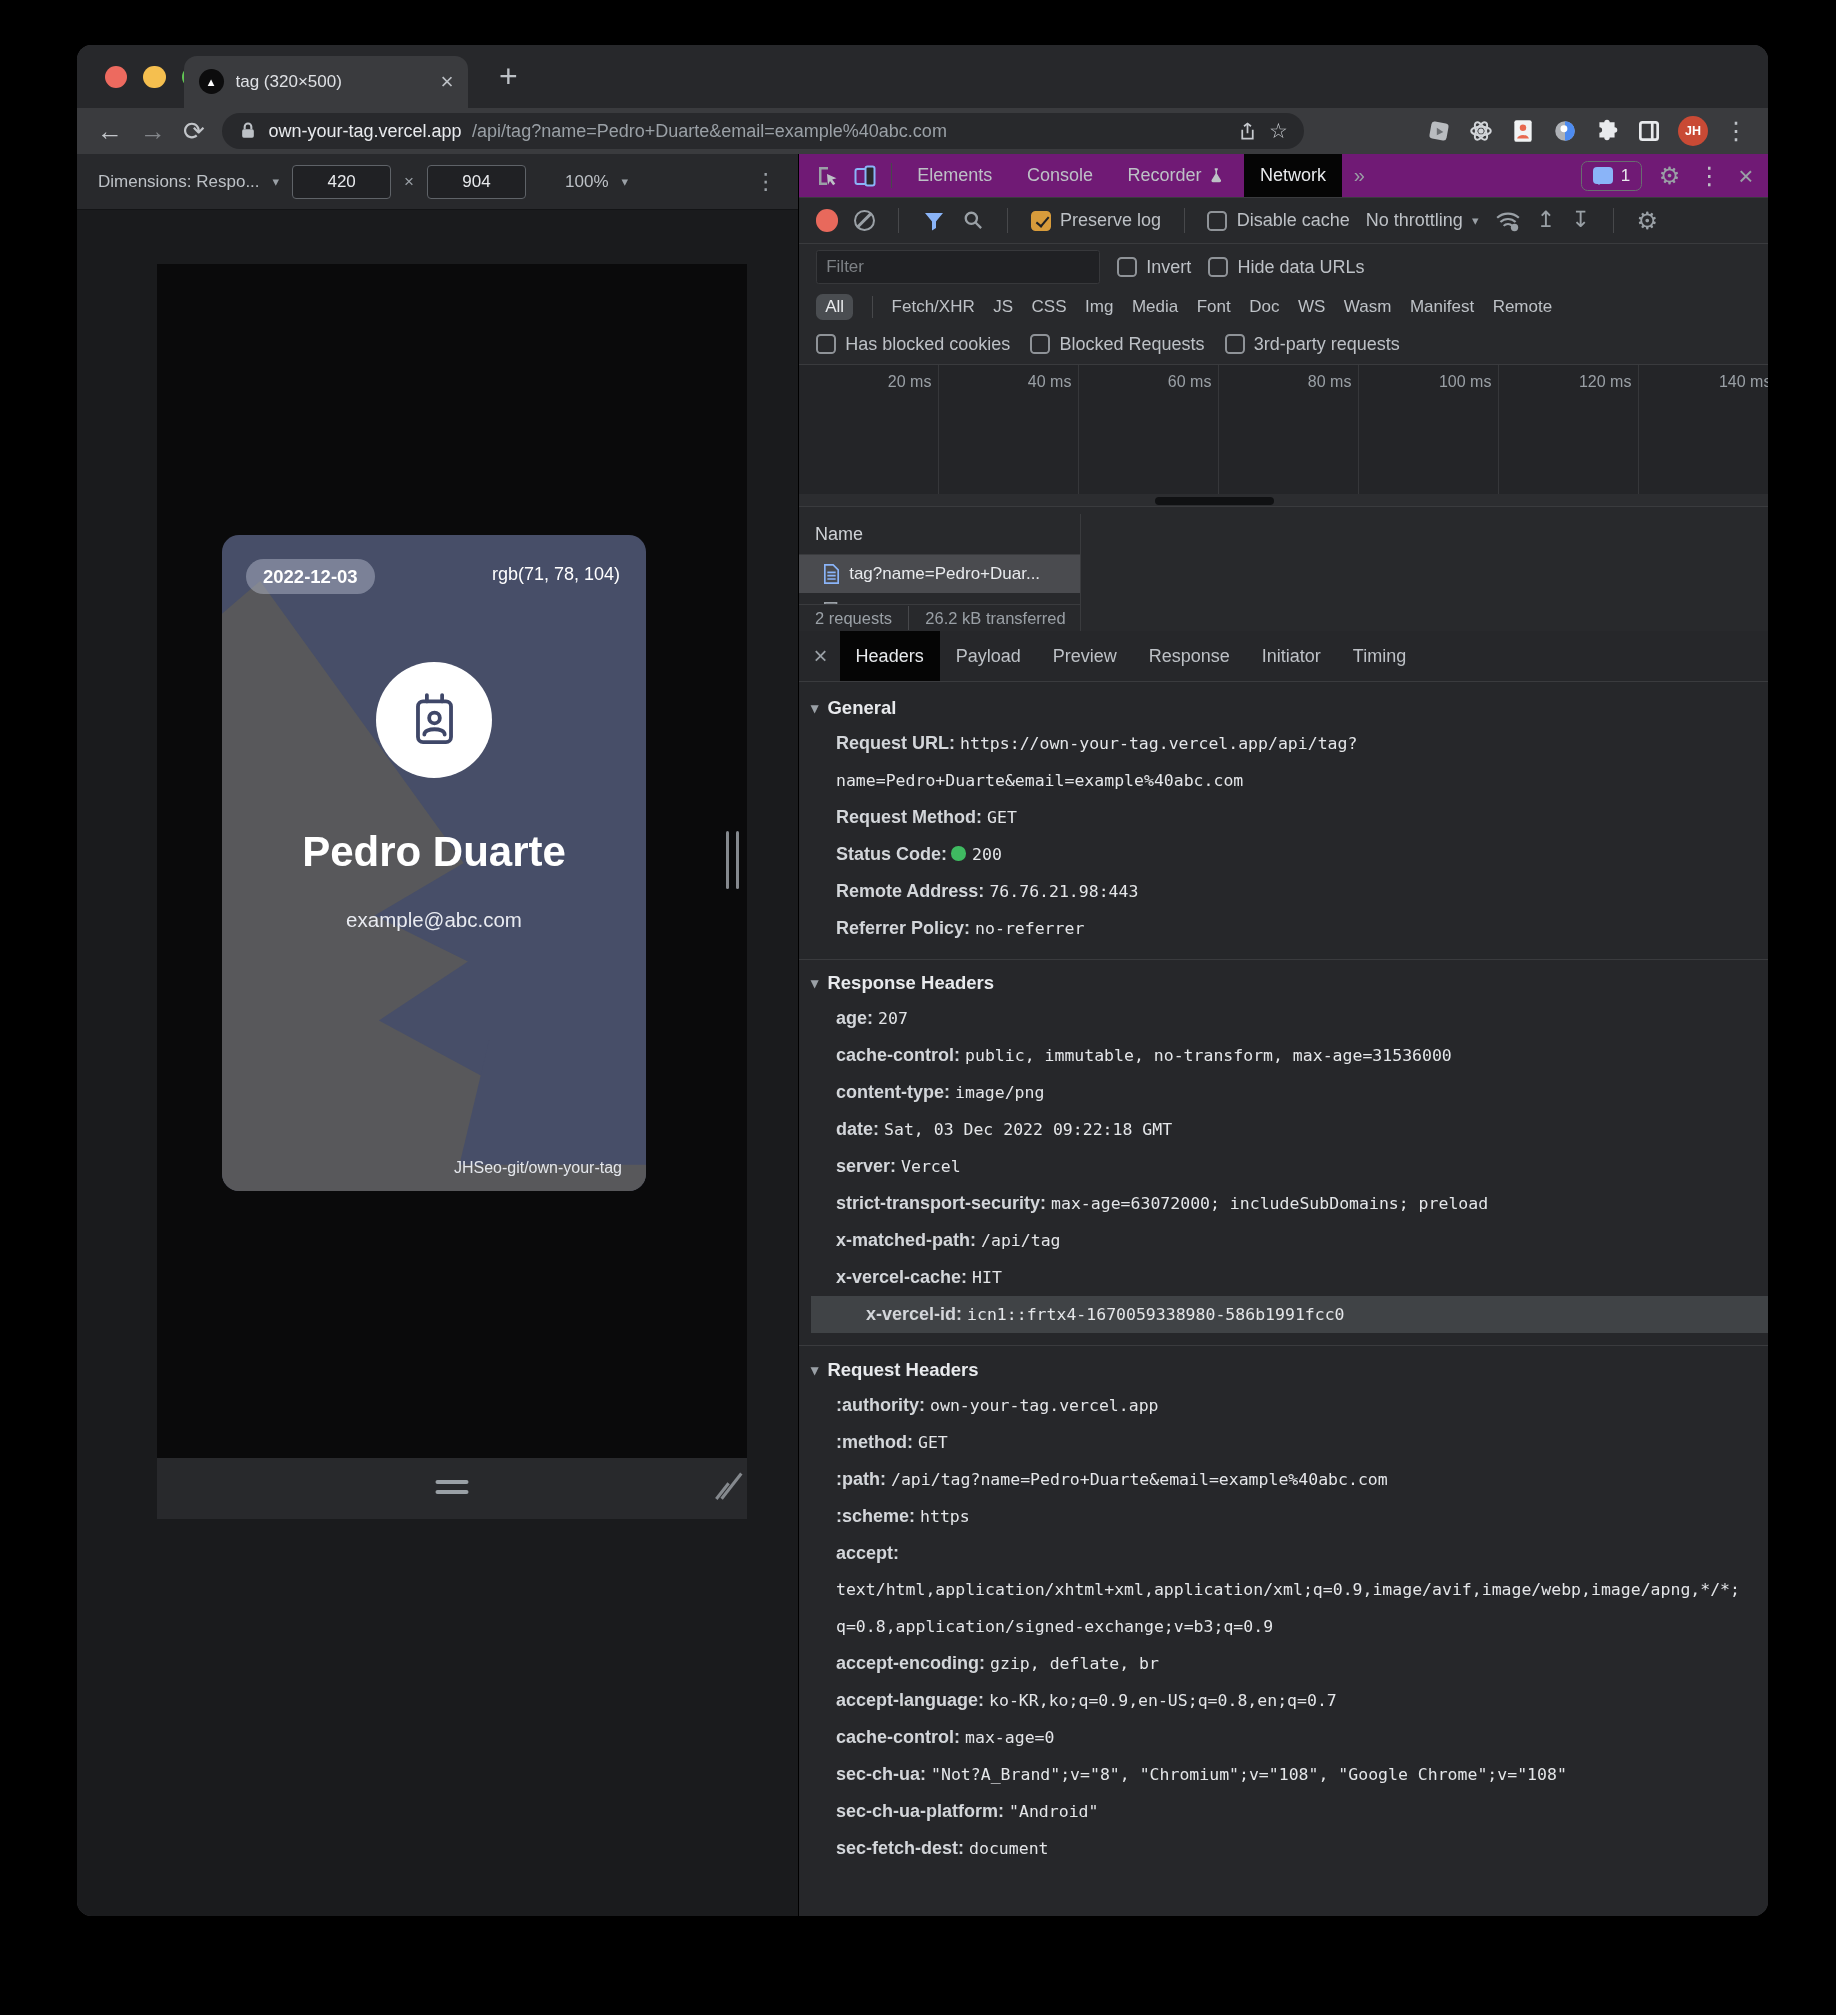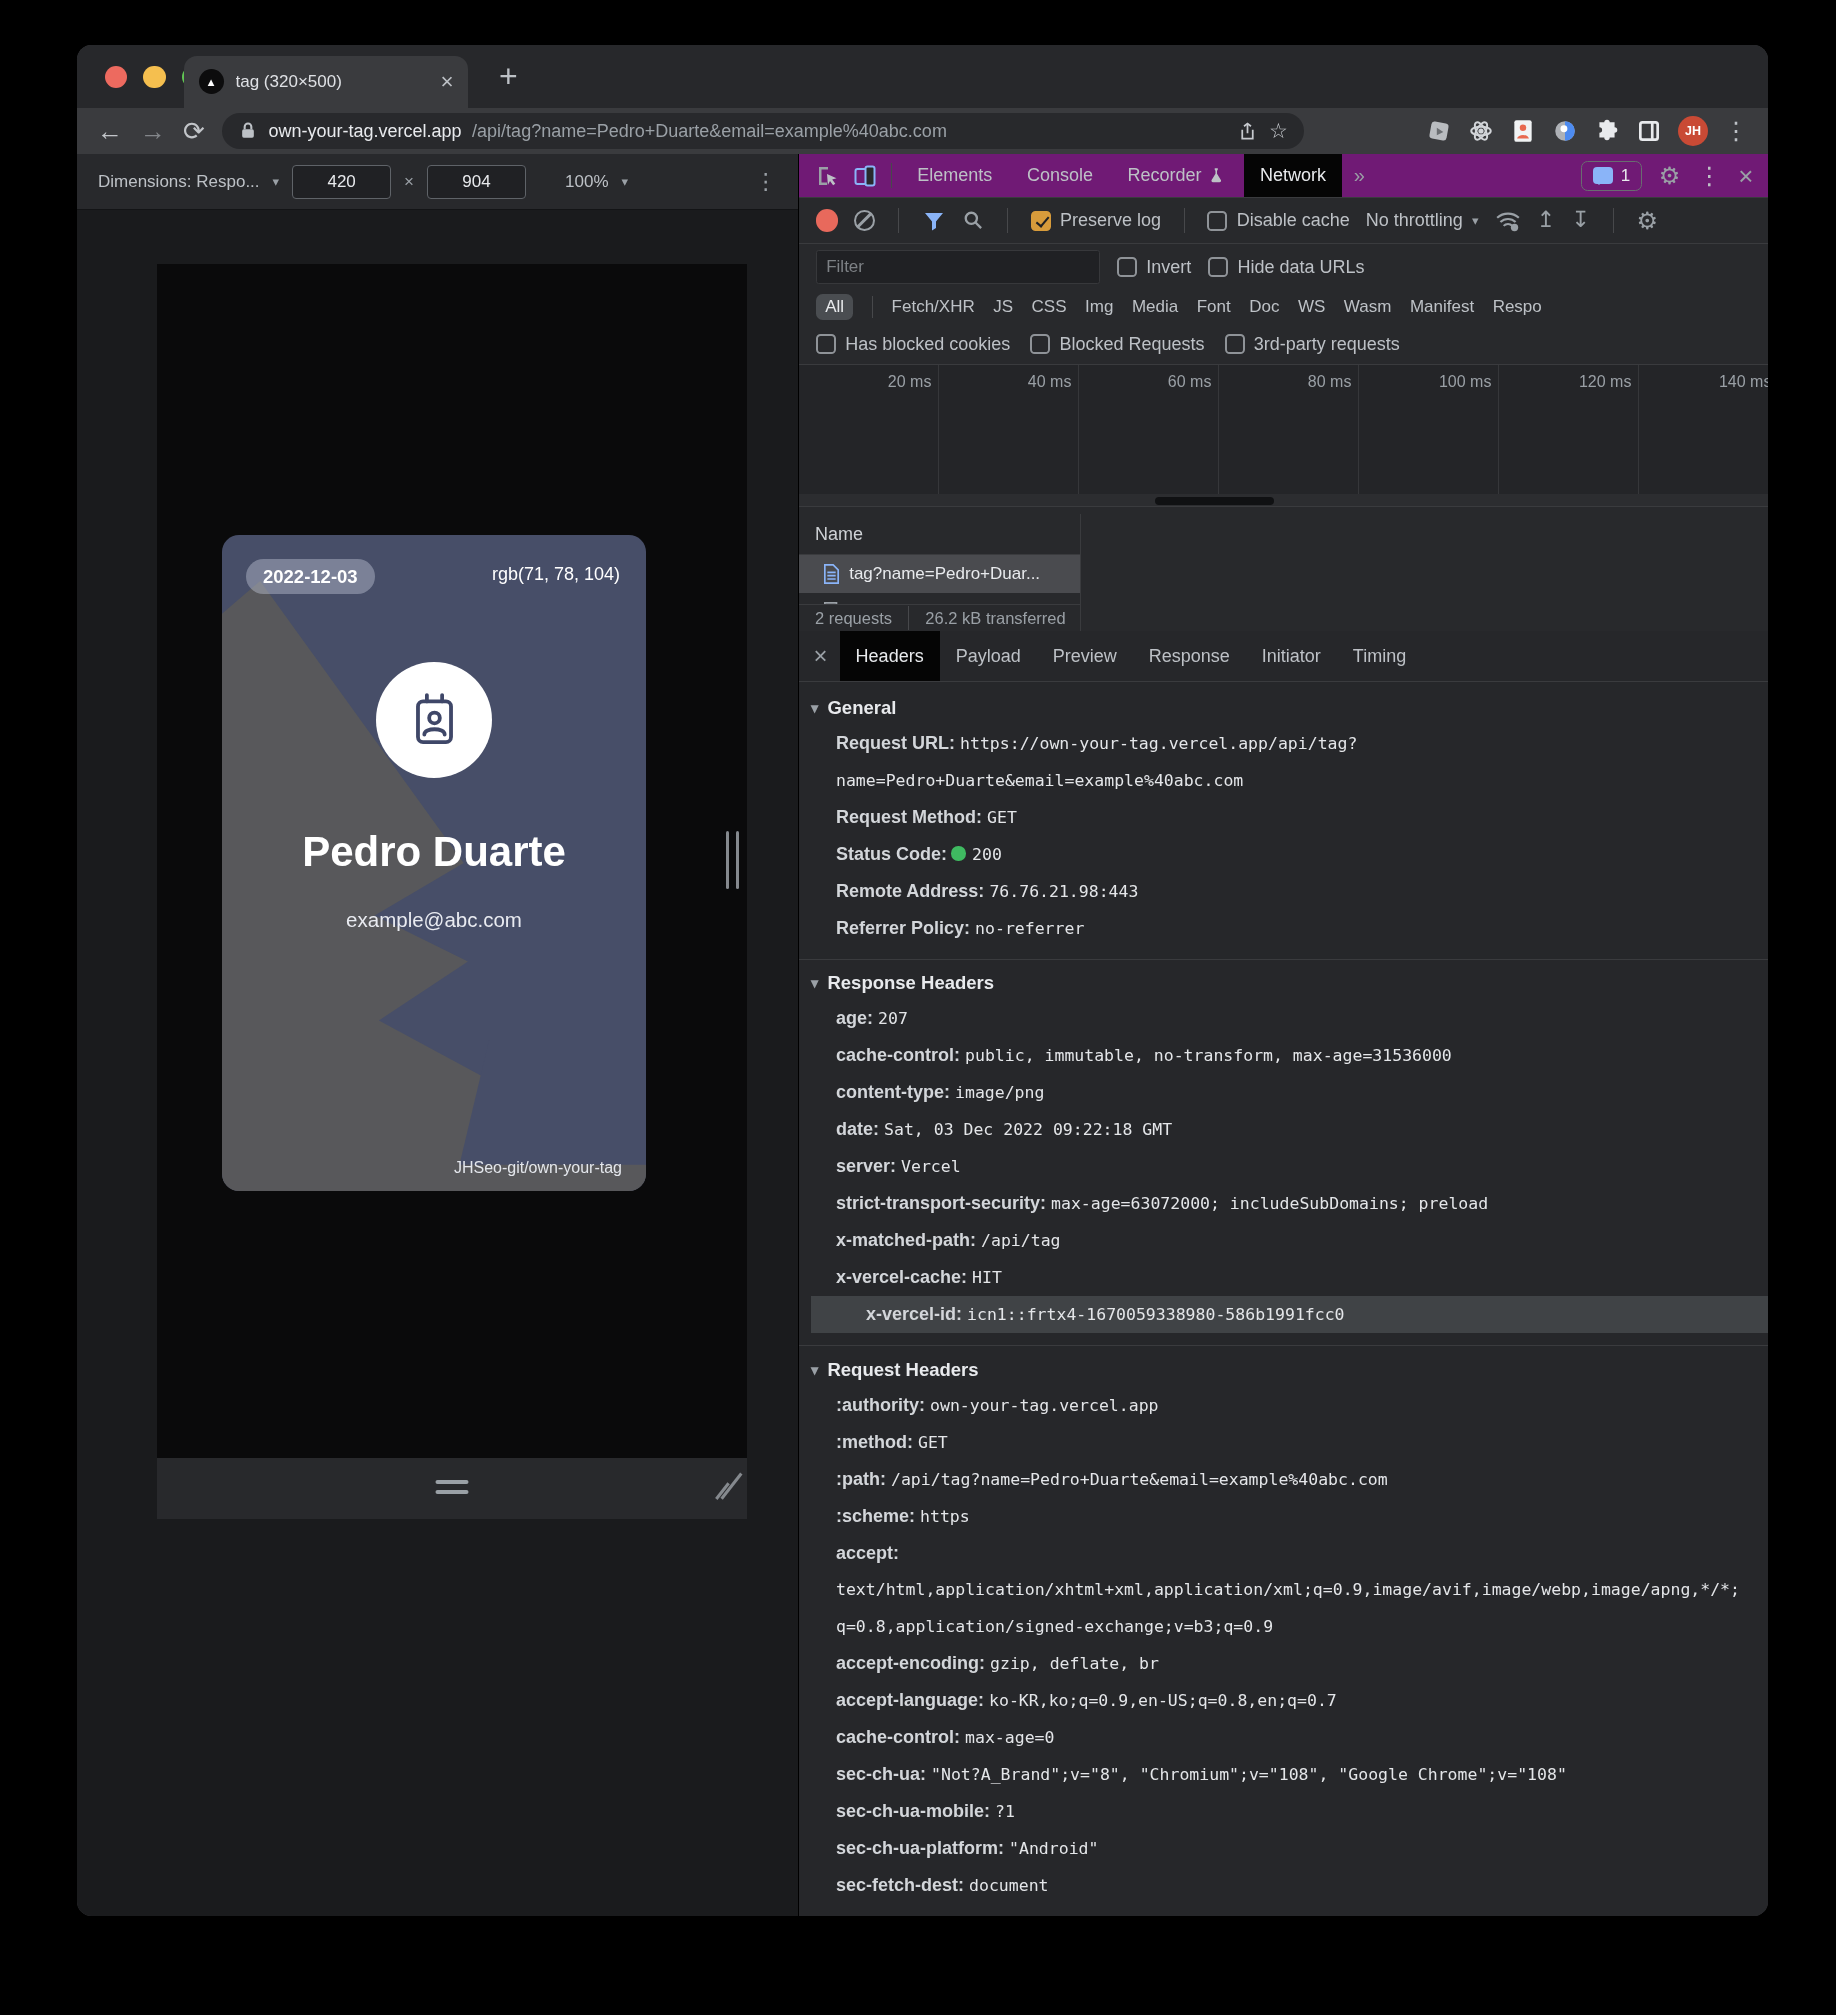--- a/index.html
+++ b/index.html
@@ -357,21 +357,21 @@
         <span class="chip">Fetch/XHR</span>
         <span class="chip">JS</span>
         <span class="chip">CSS</span>
         <span class="chip">Img</span>
         <span class="chip">Media</span>
         <span class="chip">Font</span>
         <span class="chip">Doc</span>
         <span class="chip">WS</span>
         <span class="chip">Wasm</span>
         <span class="chip">Manifest</span>
-        <span class="chip">Respo</span>
+        <span class="chip">Remote</span>
       </div>
 
       <div class="checks-row">
         <span class="ctl-group">
           <span class="checkbox"></span>
           <span class="ctl-label">Has blocked cookies</span>
         </span>
         <span class="ctl-group">
           <span class="checkbox"></span>
           <span class="ctl-label">Blocked Requests</span>
@@ -467,21 +467,20 @@
               </div>
               <div class="hrow"><span class="hname">:authority:</span> <span class="hval">own-your-tag.vercel.app</span></div>
               <div class="hrow"><span class="hname">:method:</span> <span class="hval">GET</span></div>
               <div class="hrow"><span class="hname">:path:</span> <span class="hval">/api/tag?name=Pedro+Duarte&amp;email=example%40abc.com</span></div>
               <div class="hrow"><span class="hname">:scheme:</span> <span class="hval">https</span></div>
               <div class="hrow"><span class="hname">accept:</span> <span class="hval">text/html,application/xhtml+xml,application/xml;q=0.9,image/avif,image/webp,image/apng,*/*;q=0.8,application/signed-exchange;v=b3;q=0.9</span></div>
               <div class="hrow"><span class="hname">accept-encoding:</span> <span class="hval">gzip, deflate, br</span></div>
               <div class="hrow"><span class="hname">accept-language:</span> <span class="hval">ko-KR,ko;q=0.9,en-US;q=0.8,en;q=0.7</span></div>
               <div class="hrow"><span class="hname">cache-control:</span> <span class="hval">max-age=0</span></div>
               <div class="hrow"><span class="hname">sec-ch-ua:</span> <span class="hval">"Not?A_Brand";v="8", "Chromium";v="108", "Google Chrome";v="108"</span></div>
-              <div class="hrow"><span class="hname">sec-ch-ua-mobile:</span> <span class="hval">?1</span></div>
               <div class="hrow"><span class="hname">sec-ch-ua-platform:</span> <span class="hval">"Android"</span></div>
               <div class="hrow"><span class="hname">sec-fetch-dest:</span> <span class="hval">document</span></div>
               <div class="hrow"> </div>
 
             </div>
 
           </div>
         </div>
       </div>
 

